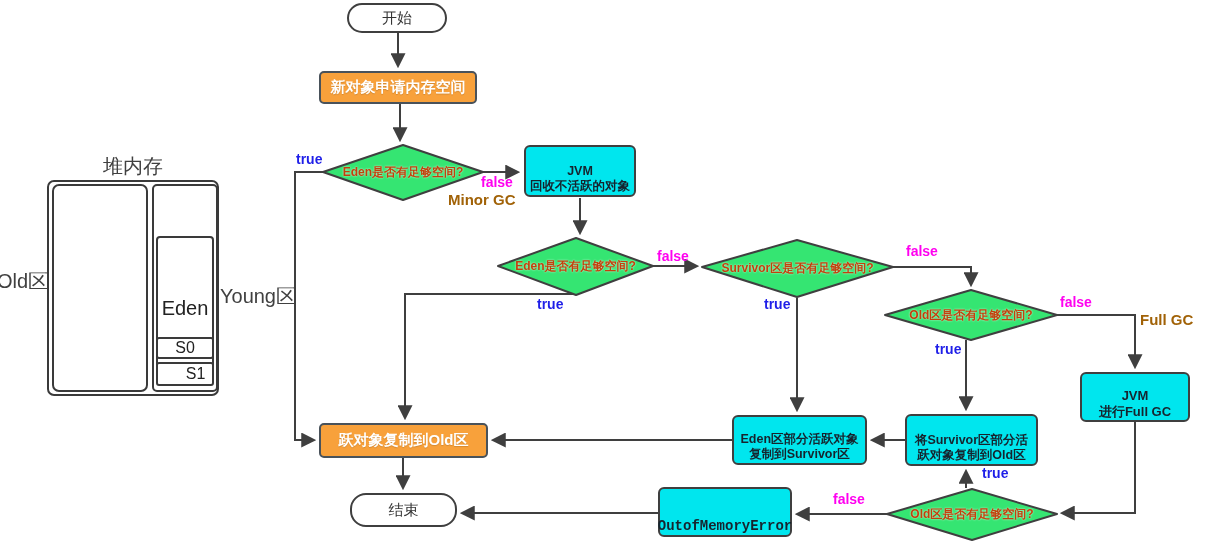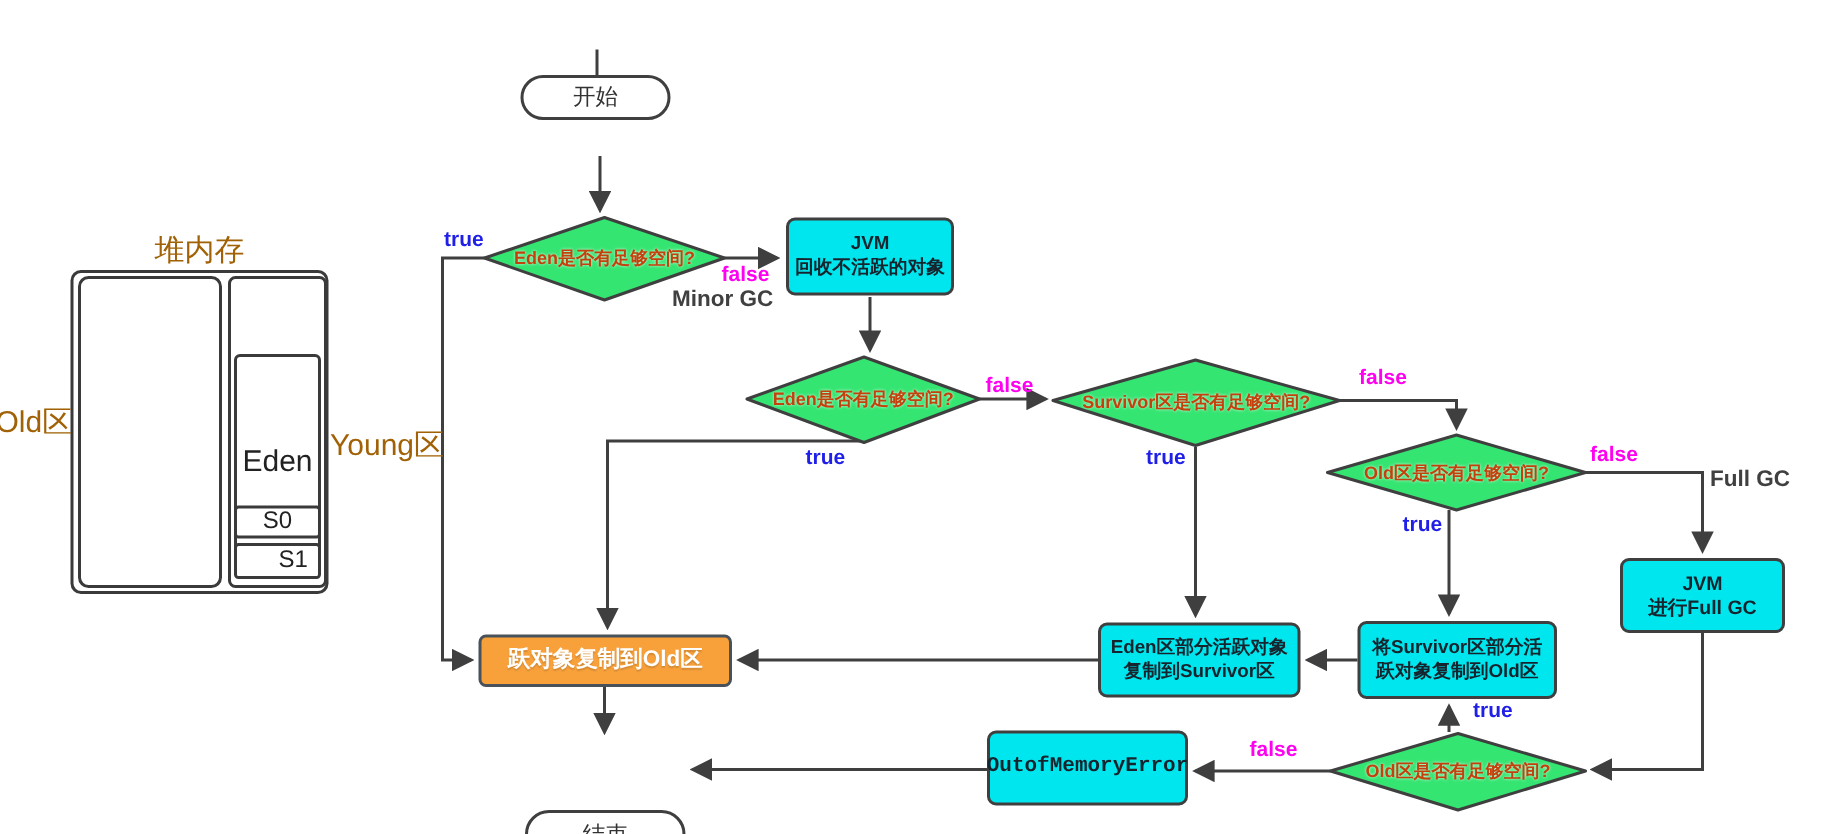--- a/index.html
+++ b/index.html
@@ -4,35 +4,35 @@
 <style>
   html,body{margin:0;padding:0;background:#fff;}
   body{font-family:"Liberation Sans","DejaVu Sans",sans-serif;}
   #canvas{position:relative;width:1214px;height:556px;background:#fff;overflow:hidden;}
   #edge-layer{position:absolute;left:0;top:0;width:1214px;height:556px;}
   .edge{stroke:#3f3f3f;stroke-width:2;fill:none;}
   .diamond{fill:#35e572;stroke:#3f3f3f;stroke-width:2;stroke-linejoin:round;}
   .node{position:absolute;box-sizing:border-box;display:flex;flex-direction:column;
         align-items:center;justify-content:center;text-align:center;line-height:1.25;}
   .terminator{background:#fff;border:2px solid #3f3f3f;border-radius:16px;
-        font-size:15px;color:#333;margin-top:47px;}
+        font-size:15px;color:#333;}
   .process-orange{background:#f8a13b;border:2px solid #49525a;border-radius:5px;
         color:#fff;font-weight:bold;font-size:15px;text-shadow:0 1px 1px rgba(0,0,0,.15);}
   .process-cyan{background:#00e6ee;border:2px solid #3f3f3f;border-radius:6px;
-        color:#16242e;font-weight:bold;font-size:12.5px;}
+        color:#16242e;font-weight:bold;font-size:12.5px;justify-content:flex-end;}
   .diamond-label{position:absolute;display:flex;align-items:center;justify-content:center;
         text-align:center;font-size:12px;font-weight:bold;color:#c2410c;
         text-shadow:0 0 2px rgba(255,255,255,.85);}
   .edge-label{position:absolute;font-size:14px;font-weight:bold;white-space:nowrap;}
   .lbl-true{color:#1f1fe8;}
   .lbl-false{color:#ff00f0;}
-  .lbl-gc{color:#404040;font-size:15px;}
+  .lbl-gc{color:#a16207;font-size:15px;}
   
   .heap-box{position:absolute;box-sizing:border-box;border:2px solid #3a3a3a;background:#fff;}
-  .heap-text{position:absolute;color:#a16207;white-space:nowrap;}
+  .heap-text{position:absolute;color:#404040;white-space:nowrap;}
   .heap-cell{display:flex;align-items:center;justify-content:center;color:#222;}
 </style>
 </head>
 <body>
 
 <div id="canvas">
 
   <svg id="edge-layer" viewBox="0 0 1214 556" xmlns="http://www.w3.org/2000/svg">
     <defs>
       <marker id="arrow" viewBox="0 0 10 10" refX="8.5" refY="5" markerWidth="7.5" markerHeight="7.5" orient="auto-start-reverse">
@@ -79,20 +79,23 @@
   <div class="heap-box heap-cell" style="left:156px;top:362px;width:58px;height:24px;border-radius:3px;font-size:16px;padding-left:21px;">
     <span>S1</span>
   </div>
   <div class="heap-text" style="left:-3px;top:268px;font-size:20px;">Old区</div>
   <div class="heap-text" style="left:220px;top:283px;font-size:20px;">Young区</div>
 
   <div class="node terminator" style="left:347px;top:3px;width:100px;height:30px;">
     <span>开始</span>
   </div>
 
+  <div class="node process-orange" style="left:319px;top:71px;width:158px;height:33px;">
+    <span>新对象申请内存空间</span>
+  </div>
 
   <div class="node process-cyan" style="left:524px;top:145px;width:112px;height:52px;">
     <span>JVM</span>
     <span>回收不活跃的对象</span>
   </div>
 
   <div class="node process-cyan" style="left:1080px;top:372px;width:110px;height:50px;font-size:13px;">
     <span>JVM</span>
     <span>进行Full GC</span>
   </div>

